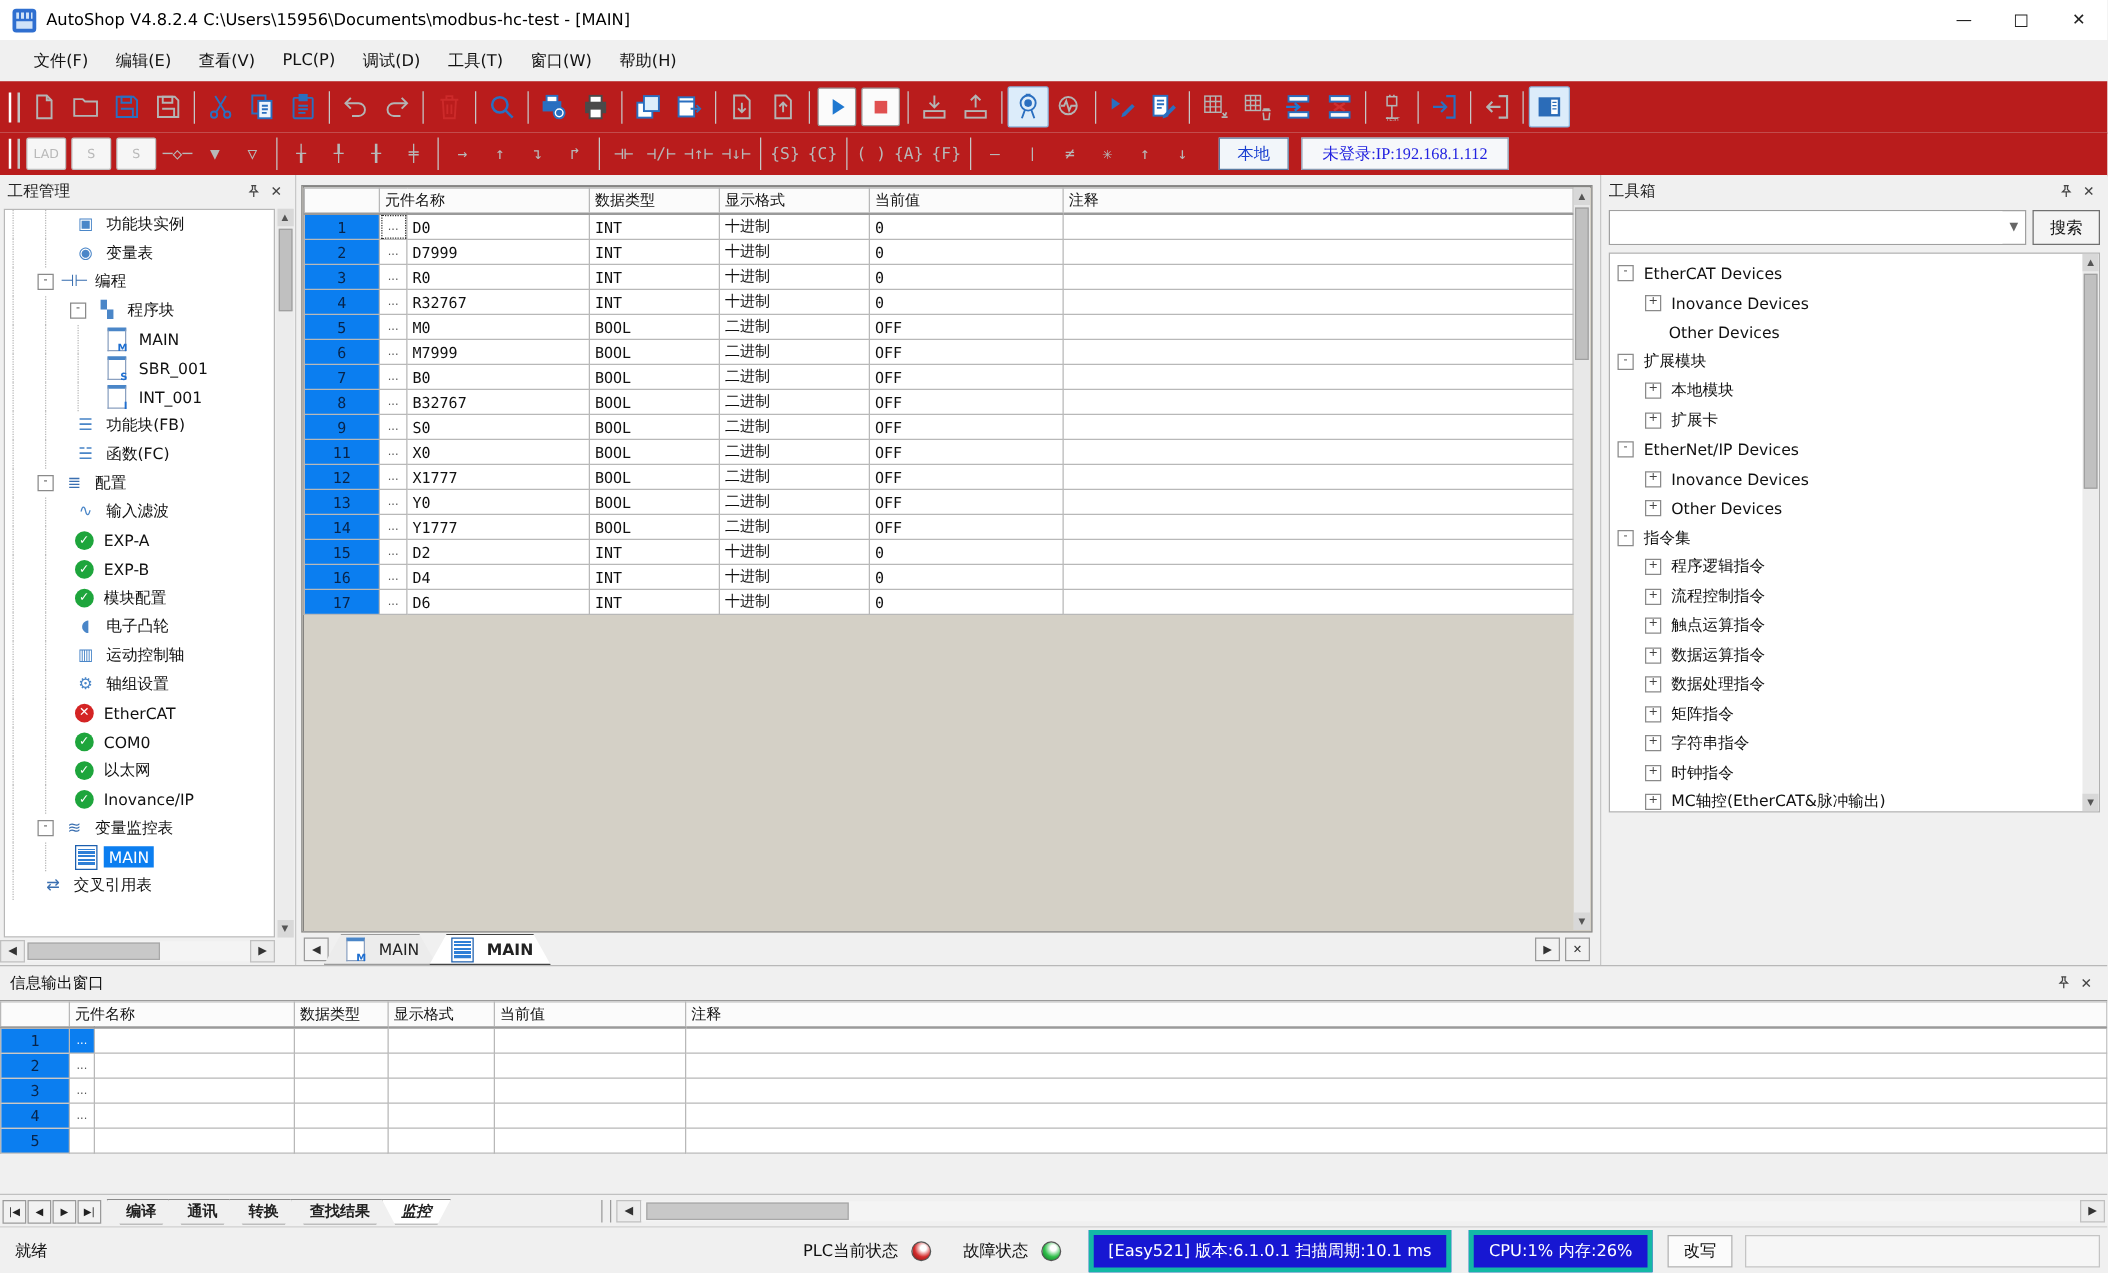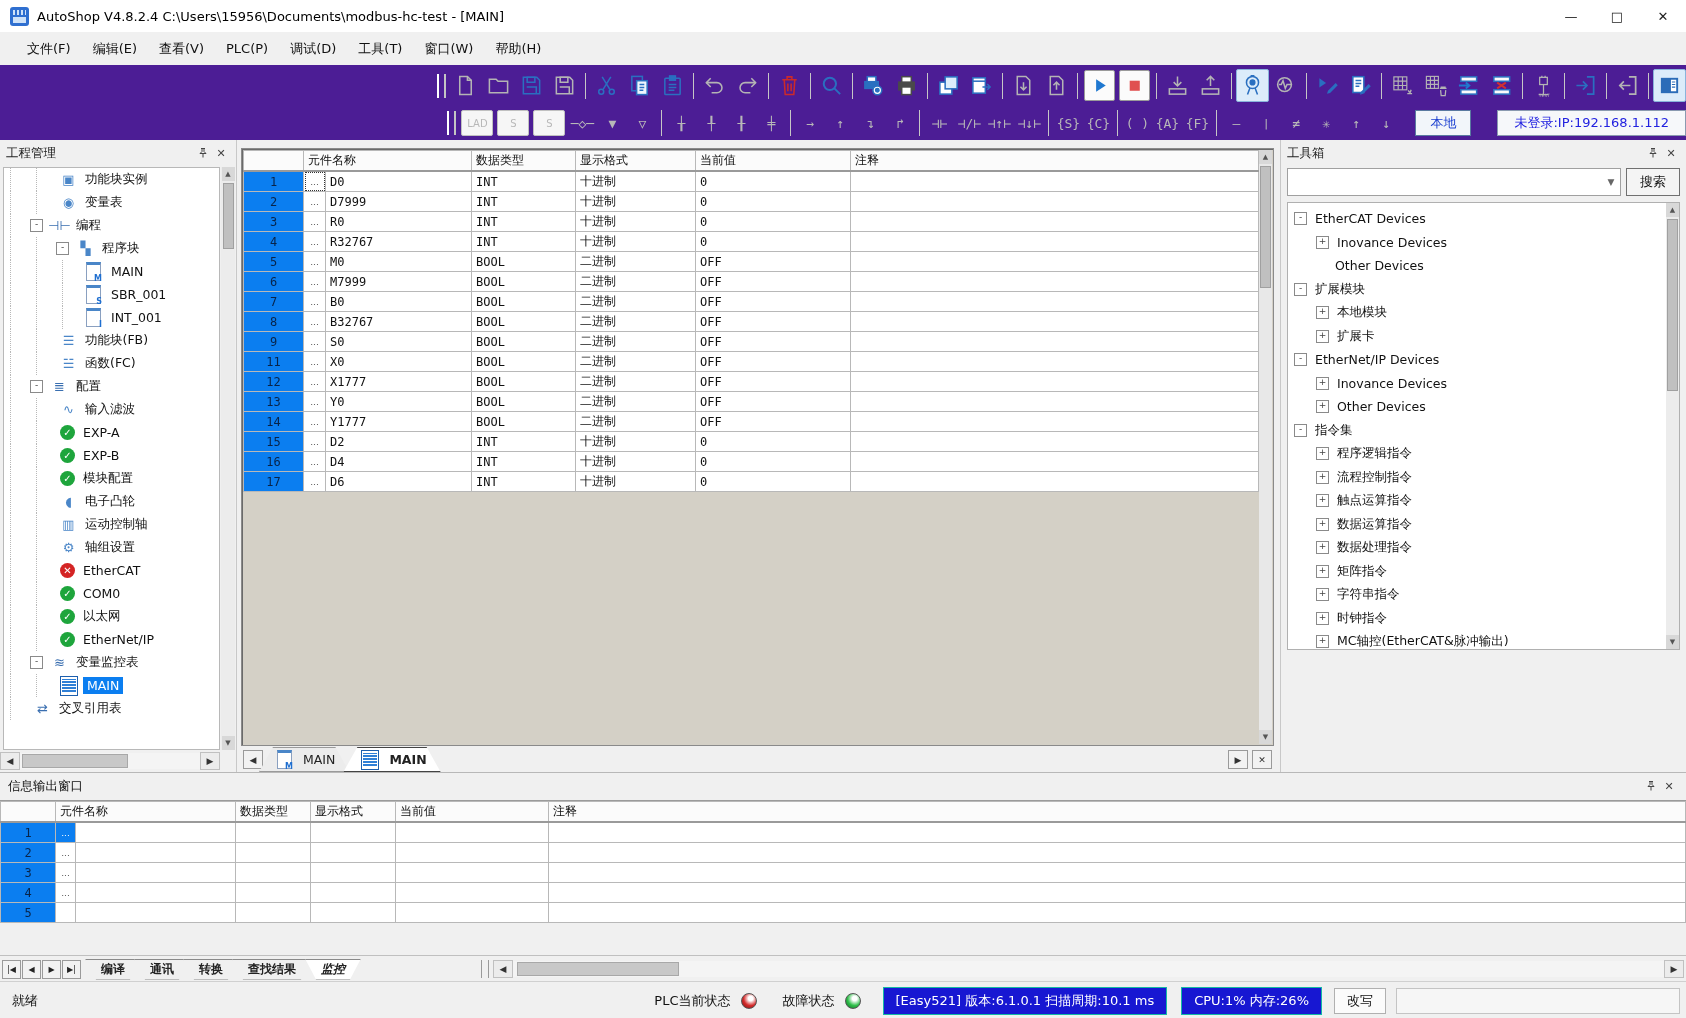--- a/index.html
+++ b/index.html
@@ -12,38 +12,38 @@
   #applogo{width:19px;height:19px;margin:0 8px 0 10px;background:#2f6fd0;border-radius:3px;position:relative;flex:none;}
   #applogo:before{content:"";position:absolute;left:3px;top:3px;right:3px;height:5px;background:repeating-linear-gradient(90deg,#cfe2f8 0 2px,#2f6fd0 2px 4px);}
   #applogo:after{content:"";position:absolute;left:3px;bottom:3px;right:3px;height:6px;background:#cfe2f8;}
   #wintitle{font-size:13px;color:#000;}
   #wincontrols{margin-left:auto;display:flex;height:100%;}
   .winbtn{width:46px;height:100%;display:flex;align-items:center;justify-content:center;font-size:13px;color:#222;}
   
   #menubar{top:32px;left:0;right:0;height:33px;display:flex;align-items:center;padding-left:16px;background:#f0f0f0;border-bottom:1px solid #e0e0e0;}
   .menu-item{padding:5px 11px;font-size:13px;color:#111;}
   
-  .toolbar{left:0;right:0;display:flex;align-items:center;background:#4c1d95;justify-content:flex-end;}
+  .toolbar{left:0;right:0;display:flex;align-items:center;background:#b91c1c;}
   #toolbar1{top:65px;height:41px;border-bottom:1px solid #dcdcdc;padding-left:4px;}
   #toolbar2{top:106px;height:34px;border-bottom:1px solid #c8c8c8;padding-left:4px;}
   .grip{width:5px;height:24px;margin:0 3px;border-left:2px solid #fff;border-right:2px solid #c4c4c4;flex:none;}
   .tb-btn{width:31px;height:31px;display:flex;align-items:center;justify-content:center;border:1px solid transparent;border-radius:2px;flex:none;}
   .tb-btn svg{width:23px;height:23px;}
   .tb-btn.boxed{border:1px solid #9a9a9a;background:#fbfbfb;width:29px;height:29px;margin:0 2px;}
   .tb-btn.pressed{background:#dcecfa;border-color:#8ab4dc;}
   .tb-sep{width:1px;height:26px;background:#c6c6c6;margin:0 4px;flex:none;}
   .tone-blue{color:#2a6fc0;}
   .tone-gray{color:#b4b4b4;}
   .tone-red{color:#cc2a2a;}
   .tone-dark{color:#4a4a4a;}
   
   .lbtn{min-width:24px;height:24px;padding:0 3px;display:flex;align-items:center;justify-content:center;color:#b8b8b8;font-size:13px;white-space:nowrap;flex:none;font-family:"DejaVu Sans Mono",monospace;}
   .lbtn.boxed{border:1px solid #c0c0c0;background:#f6f6f6;border-radius:2px;margin:0 2px;font-family:"DejaVu Sans","Liberation Sans",sans-serif;font-size:10px;}
   #local-btn{margin-left:14px;padding:3px 14px;border:1px solid #5a7aa0;background:#f2f6fa;color:#1a3fd0;font-size:13px;flex:none;}
-  #login-status{margin-left:26px;padding:3px 16px;border:1px solid #8a9ab0;background:#f6f8fa;color:#2222e0;font-size:13px;flex:none;}
+  #login-status{margin-left:10px;padding:3px 16px;border:1px solid #8a9ab0;background:#f6f8fa;color:#2222e0;font-size:13px;flex:none;font-family:Liberation Serif, serif;}
   
   #main{top:140px;height:632px;left:0;right:0;background:#f0f0f0;}
   
   #leftpanel{left:0;top:0;bottom:0;width:236px;background:#f0f0f0;border-right:1px solid #c8c8c8;}
   .panel-title{height:26px;display:flex;align-items:center;padding:0 6px;font-size:12.5px;color:#222;}
   .panel-title .sp{flex:1;}
   .pbtn{width:18px;height:18px;display:flex;align-items:center;justify-content:center;color:#444;font-size:11px;}
   .pbtn svg{width:12px;height:12px;}
   #lefttree-box{position:absolute;left:3px;right:16px;top:27px;bottom:22px;background:#fff;border:1px solid #b8b8b8;overflow:hidden;}
   .trow{height:23px;display:flex;align-items:center;white-space:nowrap;}
@@ -108,21 +108,21 @@
   .navbtn{width:17px;height:17px;border:1px solid #9a9a9a;background:#f2f2f2;display:flex;align-items:center;justify-content:center;font-size:8px;color:#222;margin-right:1px;flex:none;}
   .btab{display:flex;align-items:center;padding:2px 16px;font-size:12px;color:#222;clip-path:polygon(0 0,100% 0,calc(100% - 11px) 100%,11px 100%);background:#f0f0f0;box-shadow:inset 0 0 0 1px #8a8a8a;margin-left:-7px;height:21px;box-sizing:border-box;font-weight:bold;}
   .btab.active{font-weight:bold;font-style:italic;background:#fff;}
   #bb-split{width:6px;height:18px;border-left:1px solid #9a9a9a;border-right:1px solid #9a9a9a;margin:0 4px 0 120px;flex:none;}
   #bb-scroll{flex:1;display:flex;align-items:center;height:17px;margin-right:2px;}
   
   #statusbar{top:981px;height:37px;left:0;right:0;display:flex;align-items:center;background:#f0f0f0;border-top:1px solid #d0d0d0;padding:0 6px;}
   #status-ready{margin-left:6px;font-size:13px;}
   .led{width:14px;height:14px;border-radius:50%;border:1px solid #555;margin:0 8px 0 10px;flex:none;}
   .slabel{font-size:13px;}
-  .bluebox{background:#1717d2;color:#fff;border:1px solid #14b8a6;padding:4px 12px;font-size:13px;margin-left:14px;white-space:nowrap;}
+  .bluebox{background:#1717d2;color:#fff;border:4px solid #14b8a6;padding:4px 12px;font-size:13px;margin-left:14px;white-space:nowrap;}
   #status-overwrite{border:1px solid #b0b0b0;background:#fbfbfb;padding:3px 12px;margin-left:12px;font-size:13px;}
   #status-empty{width:282px;height:24px;border:1px solid #c4c4c4;background:#f6f6f6;margin-left:10px;}
 </style>
 </head>
 <body>
 
 <div class="abs" id="titlebar">
   <span id="applogo"></span>
   <span id="wintitle">AutoShop V4.8.2.4  C:\Users\15956\Documents\modbus-hc-test - [MAIN]</span>
   <div id="wincontrols">
@@ -617,21 +617,21 @@
           <div class="trow">
             <span class="guide"></span>
             <span class="guide"></span>
             <span class="ci green">✓</span>
             <span class="tlabel">以太网</span>
           </div>
           <div class="trow">
             <span class="guide"></span>
             <span class="guide"></span>
             <span class="ci green">✓</span>
-            <span class="tlabel">EtherNet/IP</span>
+            <span class="tlabel">Inovance/IP</span>
           </div>
           <div class="trow">
             <span class="guide"></span>
             <span class="expander">-</span>
             <span class="ti" style="color: rgb(58, 111, 176);">≋</span>
             <span class="tlabel">变量监控表</span>
           </div>
           <div class="trow selected">
             <span class="guide"></span>
             <span class="guide"></span>

